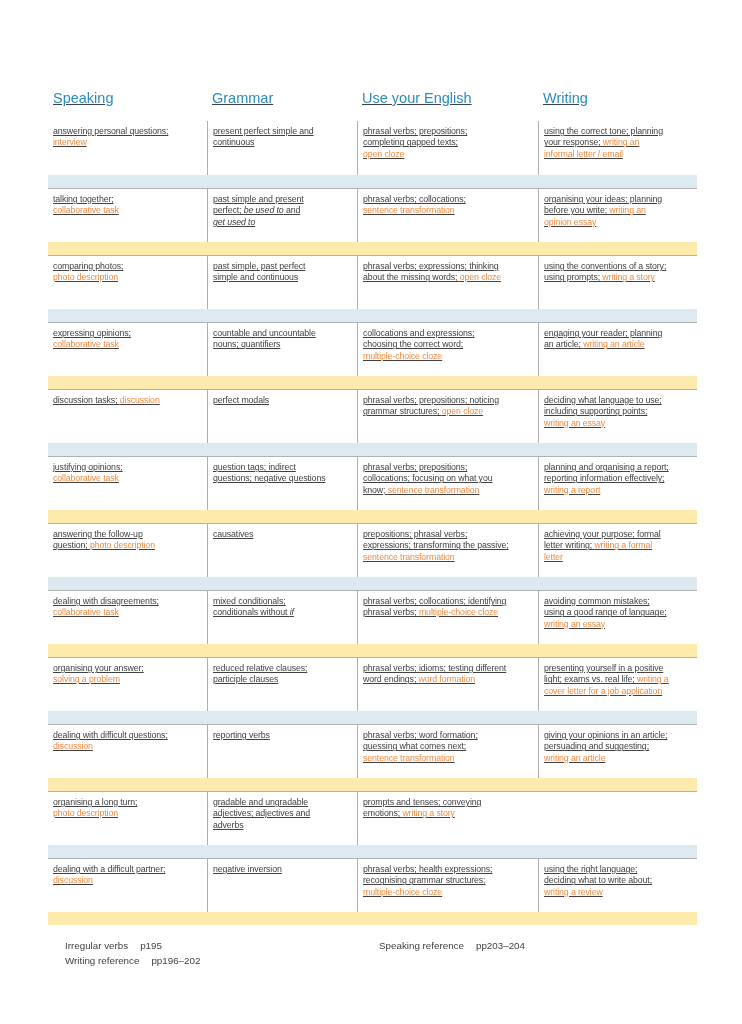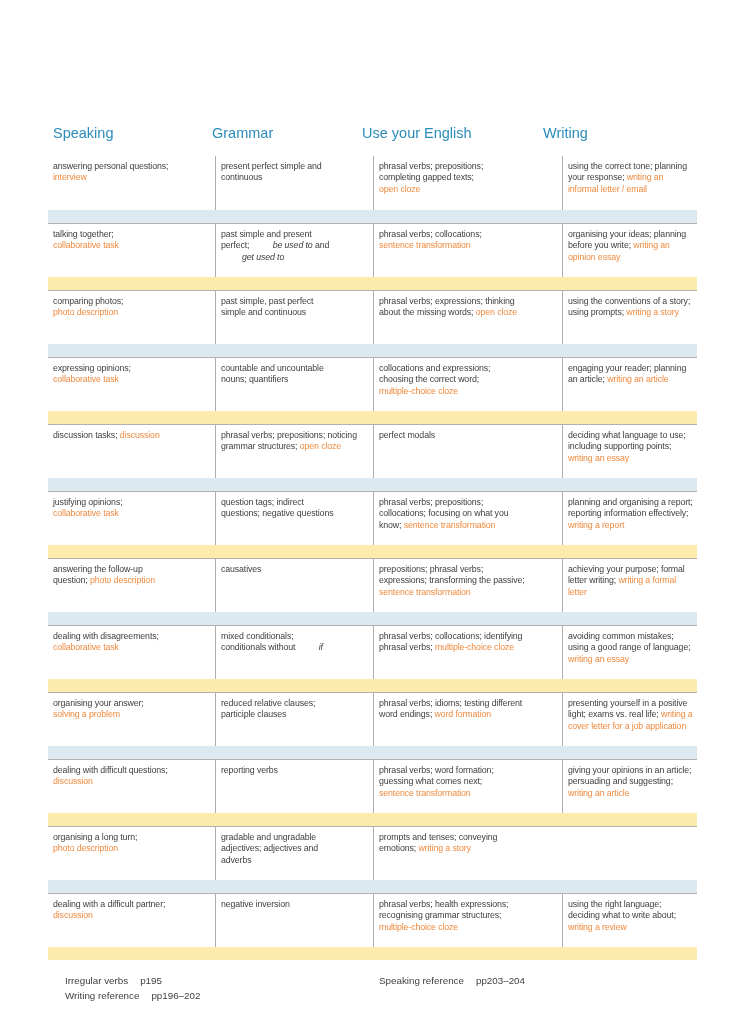--- a/index.html
+++ b/index.html
@@ -6,53 +6,53 @@
   html, body { background: #ffffff; }
   body {
     width: 742px; height: 1024px;
     position: relative;
     font-family: "Liberation Sans", sans-serif;
     color: #414042;
     overflow: hidden;
   }
   .table-wrap {
     position: absolute;
-    left: 48px; top: 124px;
+    left: 48px; top: 89px;
     width: 649px;
+    text-decoration: underline;
   }
   .head-row {
     display: grid;
     grid-template-columns: 159px 150px 181px 159px;
     height: 32px;
   }
   .hcell {
     font-size: 14.5px;
     line-height: 19px;
     color: #2b8cba;
     padding-left: 5px;
   }
   .row {
     display: grid;
     grid-template-columns: 159px 150px 181px 159px;
     min-height: 54px;
     border-top: 1px solid #b0b0b0;
-    gap: 8px;
   }
   #rows .row:first-child { border-top: none; }
   .cell {
     font-size: 8.8px;
     letter-spacing: -0.12px;
     line-height: 11.3px;
     padding: 5px 3px 4px 5px;
     white-space: pre-line;
     border-left: 1px solid #adadad;
   }
   .cell:first-child { border-left: none; }
   .accent { color: #ee8a3f; }
-  .ital { font-style: italic; margin-left: 21px; }
+  .ital { font-style: italic; }
   .band { height: 13px; width: 649px; }
   .band-blue { background: #dde9f0; }
   .band-yellow { background: #fcebad; }
   .footer {
     position: relative;
     margin-top: 14px;
     font-size: 9.8px;
     line-height: 14.5px;
     padding-left: 5px;
   }
@@ -120,23 +120,23 @@
 nouns; quantifiers</span></div>
         <div class="cell"><span>collocations and expressions;
 choosing the correct word;
 </span><span class="accent">multiple-choice cloze</span></div>
         <div class="cell"><span>engaging your reader; planning
 an article; </span><span class="accent">writing an article</span></div>
       </div>
       <div class="band band-yellow"></div>
       <div class="row">
         <div class="cell"><span>discussion tasks; </span><span class="accent">discussion</span></div>
+        <div class="cell"><span>perfect modals</span></div>
         <div class="cell"><span>phrasal verbs; prepositions; noticing
 grammar structures; </span><span class="accent">open cloze</span></div>
-        <div class="cell"><span>perfect modals</span></div>
         <div class="cell"><span>deciding what language to use;
 including supporting points;
 </span><span class="accent">writing an essay</span></div>
       </div>
       <div class="band band-blue"></div>
       <div class="row">
         <div class="cell"><span>justifying opinions;
 </span><span class="accent">collaborative task</span></div>
         <div class="cell"><span>question tags; indirect
 questions; negative questions</span></div>

